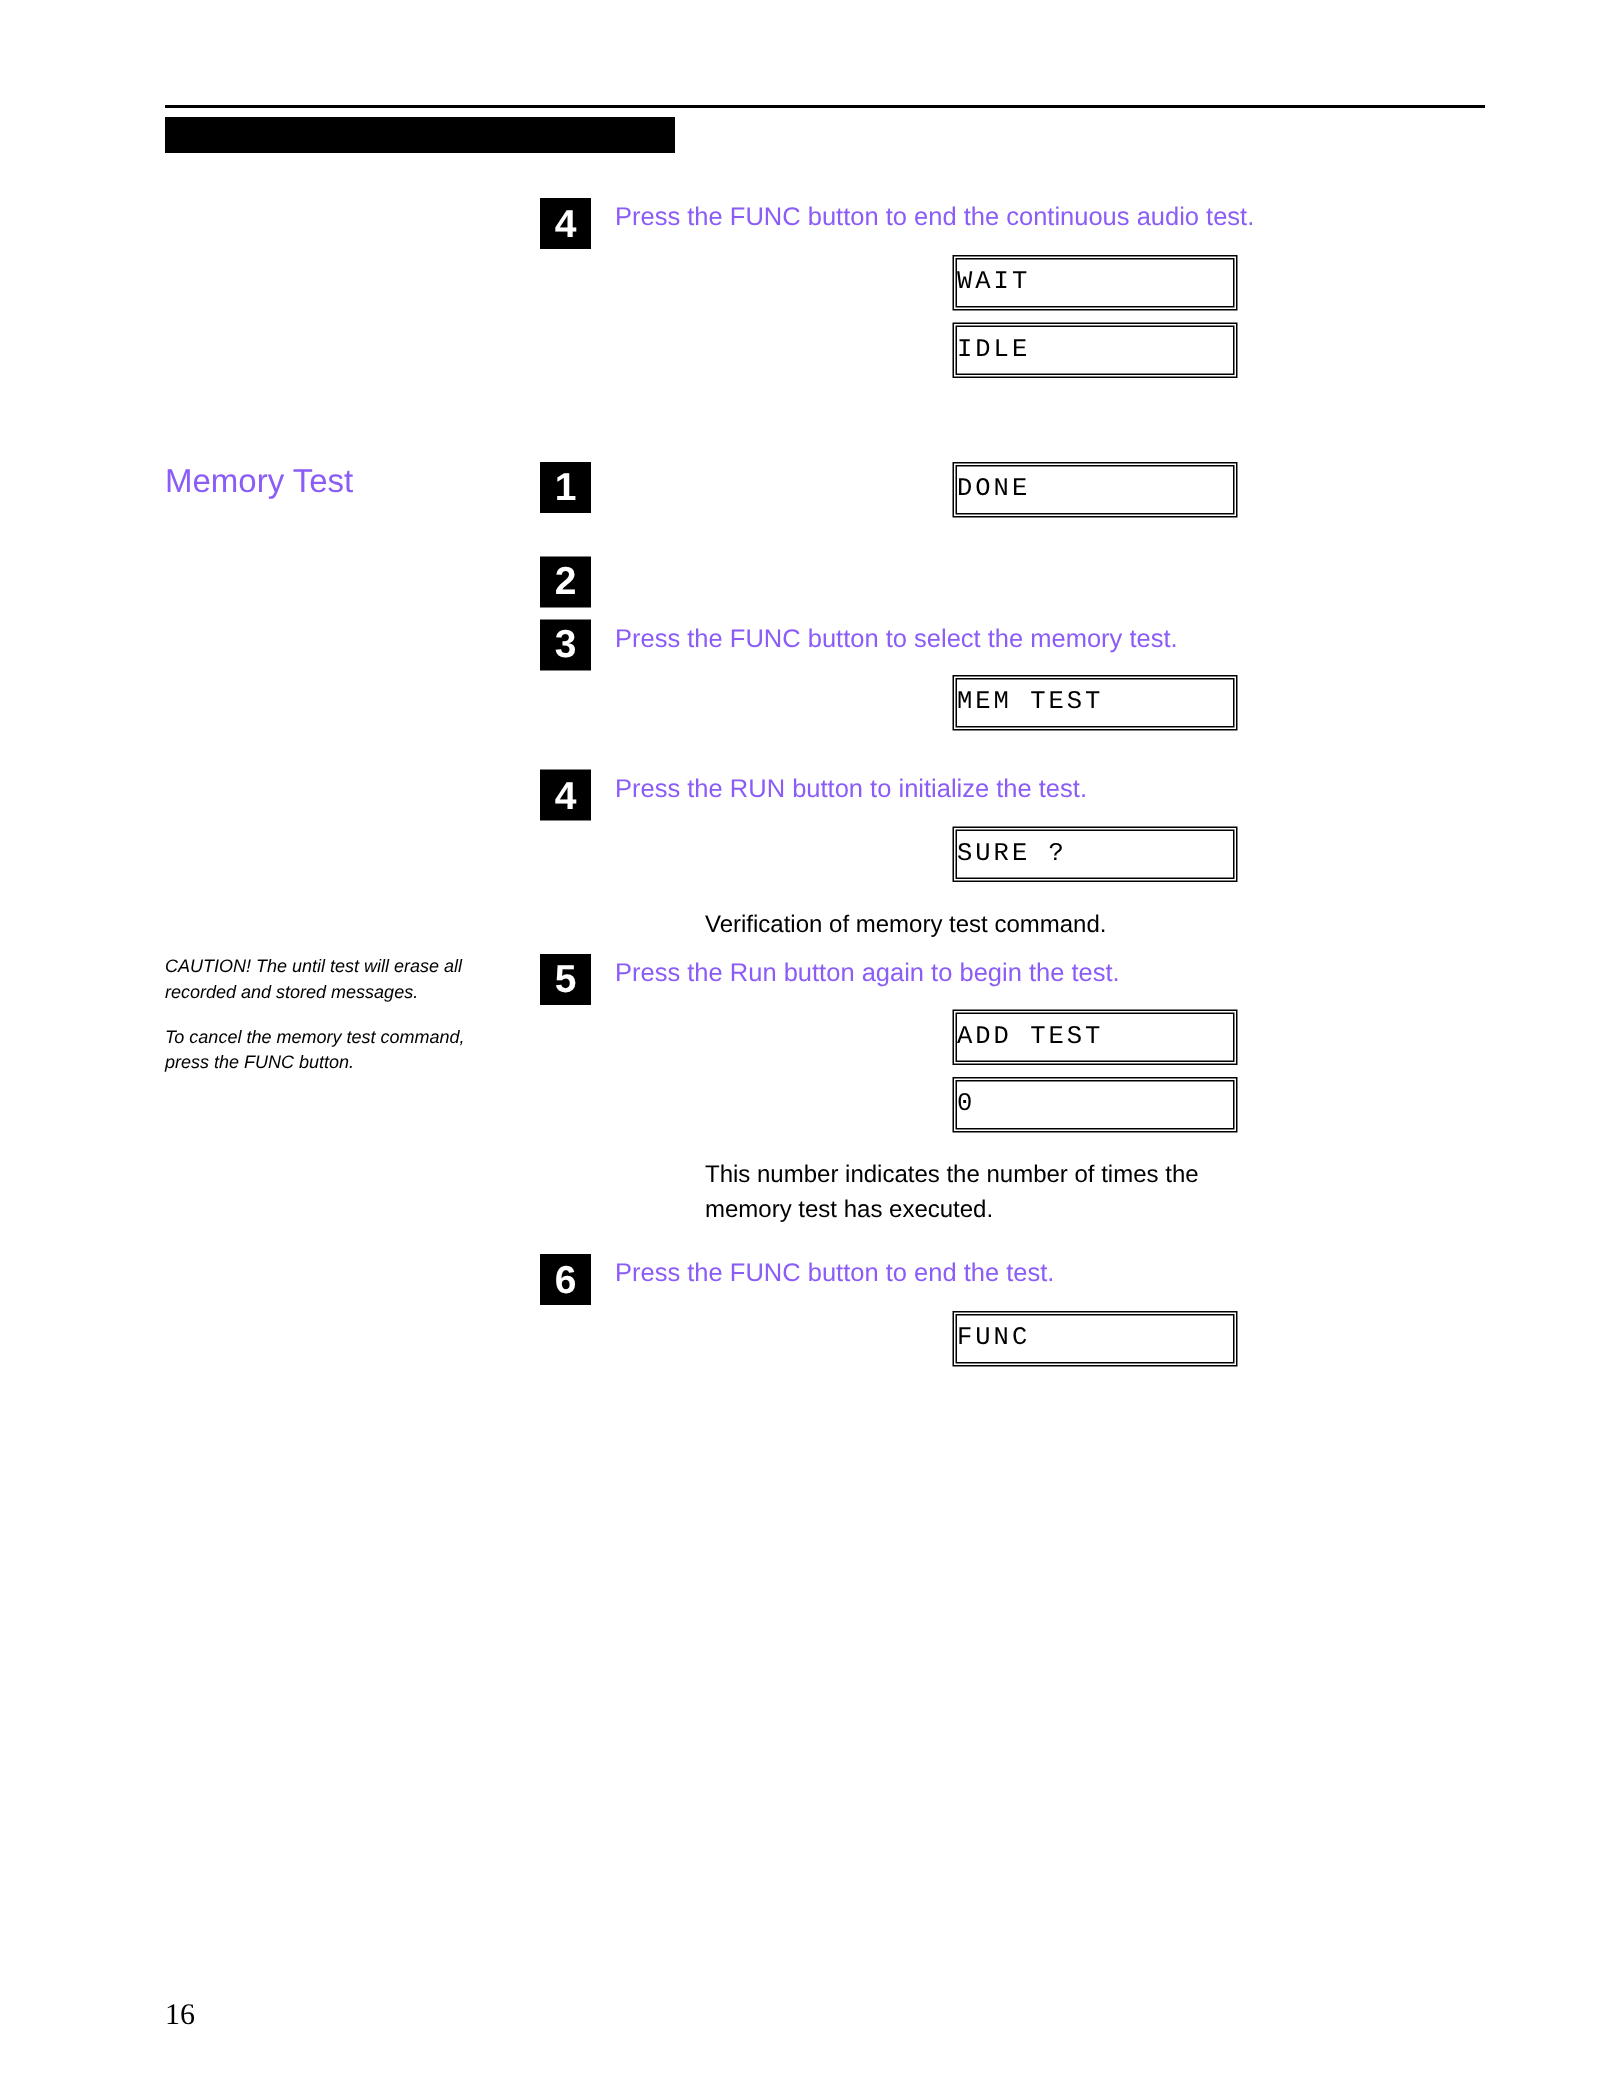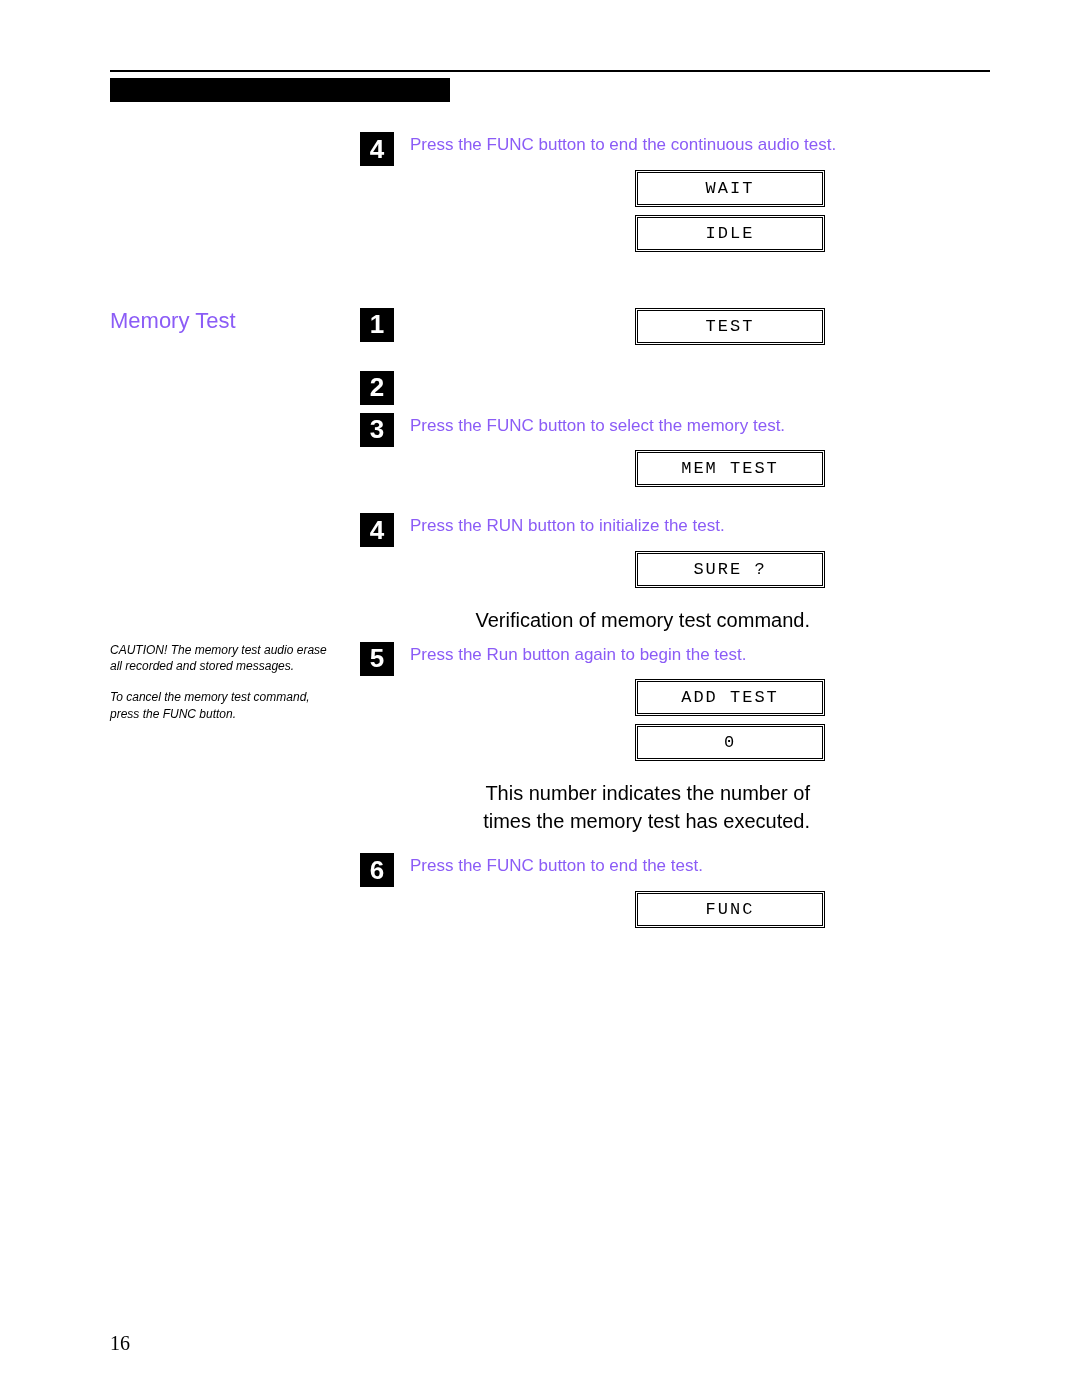--- a/index.html
+++ b/index.html
@@ -78,33 +78,32 @@
     .display-wrap {
       display: flex;
       flex-direction: column;
       align-items: center;
       margin-left: 60px;
       margin-bottom: 10px;
     }
     .display-box {
       border: 3px double #000;
       padding: 6px 0;
-      text-align: center;
       font-family: "Courier New", monospace;
       font-size: 17px;
       letter-spacing: 2px;
       width: 190px;
       margin-bottom: 8px;
     }
     .caption {
-      font-size: 20px;
+      font-size: 16px;
       color: #000;
       margin-top: 4px;
       line-height: 1.4;
-      text-align: right;
+      text-align: left;
       width: 340px;
       margin-left: 0;
     }
     .caption-wrap {
       margin-left: 60px;
       width: 400px;
     }
     .page-num {
       position: absolute;
       bottom: 40px;
@@ -142,21 +141,21 @@
 
   <div class="row">
     <div class="left-col">
       <div class="section-heading">Memory Test</div>
     </div>
     <div class="num-col">
       <div class="num-box">1</div>
     </div>
     <div class="right-col">
       <div class="display-wrap">
-        <div class="display-box">TEST</div>
+        <div class="display-box">DONE</div>
       </div>
     </div>
   </div>
 
   <div class="row">
     <div class="left-col"></div>
     <div class="num-col">
       <div class="num-box">2</div>
     </div>
   </div>
@@ -185,21 +184,21 @@
         <div class="display-box">SURE ?</div>
       </div>
       <div class="caption-wrap">
         <div class="caption">Verification of memory test command.</div>
       </div>
     </div>
   </div>
 
   <div class="row">
     <div class="left-col">
-      <div class="sidebar-note">CAUTION! The memory test audio erase all recorded and stored messages.</div>
+      <div class="sidebar-note">CAUTION! The until test will erase all recorded and stored messages.</div>
       <div class="sidebar-note">To cancel the memory test command, press the FUNC button.</div>
     </div>
     <div class="num-col">
       <div class="num-box">5</div>
     </div>
     <div class="right-col">
       <div class="instruction-text">Press the Run button again to begin the test.</div>
       <div class="display-wrap">
         <div class="display-box">ADD TEST</div>
         <div class="display-box">0</div>

